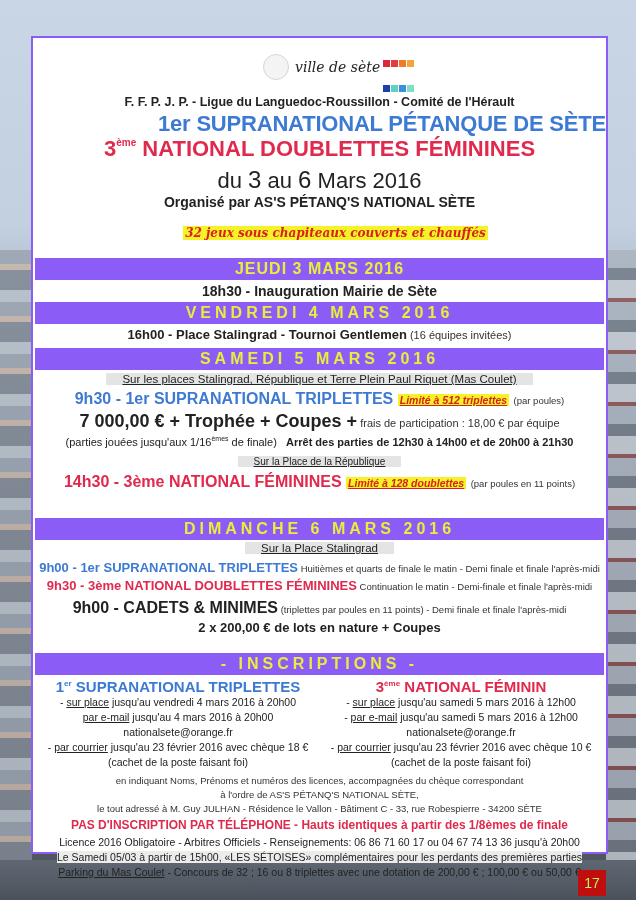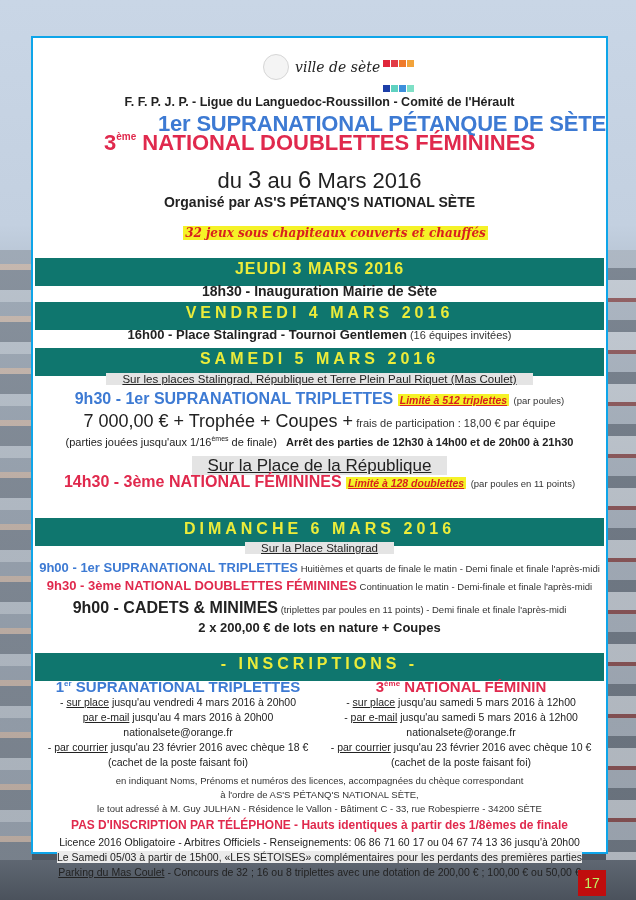--- a/index.html
+++ b/index.html
@@ -19,64 +19,64 @@
     position:absolute; right:0; top:250px; width:30px; height:650px;
     background: repeating-linear-gradient(180deg,#aab3be 0 18px,#6e7782 18px 30px,#c6ccd3 30px 48px,#8a4a4a 48px 52px);
     opacity:.8;
   }
   .bg-bottom {
     position:absolute; left:0; top:860px; width:636px; height:40px;
     background: linear-gradient(180deg,#5f6772,#4b525c);
   }
   .card {
     position:absolute; left:31px; top:36px; width:577px; height:818px;
-    background:#fff; border:2px solid #0ea5e9;
+    background:#fff; border:2px solid #8b5cf6;
   }
   .logo {
     position:absolute; left:230px; top:12px; width:130px; height:34px;
     display:flex; align-items:center; gap:6px;
   }
   .seal {
     width:26px; height:26px; border-radius:50%;
     border:1px solid #d6d6d6; background:#f4f4f4;
   }
   .logo-text {
     font-family:"DejaVu Serif", serif; font-style:italic; font-size:14px; color:#222;
     position:relative;
   }
   .squares-top, .squares-bot { position:absolute; left:88px; display:flex; gap:1px; }
   .squares-top { top:1px; }
   .squares-bot { top:26px; }
   .sq { width:7px; height:7px; }
   .line { position:absolute; left:0; width:100%; text-align:center; white-space:nowrap; }
   .fed { top:57px; font-size:12.5px; font-weight:bold; color:#222; }
   .t1 { top:73px; font-size:22px; font-weight:bold; color:#3d7ad3; letter-spacing:-0.2px;text-align:right; }
-  .t2 { top:92px; font-size:22px; font-weight:bold; color:#e0294d; }
+  .t2 { top:98px; font-size:22px; font-weight:bold; color:#e0294d; }
   .t2 sup { font-size:10px; vertical-align:10px; }
   .t3 { top:128px; font-size:22px; font-weight:normal; color:#222; }
   .t4 { top:156px; font-size:14px; font-weight:bold; color:#222; }
   .t5 { top:185px;margin-left:16px; }
   .hl-yellow { background:#f5f227; }
   .italic-red { font-family:"DejaVu Serif", serif; font-style:italic; font-weight:bold; font-size:12px; color:#d8201e; padding:0 2px; }
   .bar {
-    position:absolute; left:2px; width:569px; height:28px;
-    background:#0f766e; color:#ecec3a; font-weight:bold; font-size:16px;
+    position:absolute; left:2px; width:569px; height:22px;
+    background:#8b5cf6; color:#ecec3a; font-weight:bold; font-size:16px;
     text-align:center; line-height:22px; white-space:nowrap;
   }
   .spaced { letter-spacing:4px; }
   .spaced-s { letter-spacing:1px; }
   .ev { font-size:14px; font-weight:bold; color:#222; }
   .small { font-size:11px; font-weight:normal; color:#333; }
   .tiny { font-size:9.5px; font-weight:normal; color:#333; }
   .u { text-decoration:underline; }
   .grey-bg { background:#e4e4e4; padding:0 16px; }
   .blue { color:#3d7ad3; }
   .red { color:#e0294d; }
   .limit { font-size:10.5px; font-weight:bold; font-style:italic; color:#d8201e; text-decoration:underline; background:#f5f227; padding:0 2px; }
-  .big { font-size:18px; font-weight:normal; color:#222; }
+  .big { font-size:18px; font-weight:bold; color:#222; }
   .med { font-size:16px; font-weight:bold; }
   .col { position:absolute; width:290px; text-align:center; white-space:nowrap; }
   .col .h { font-size:15px; font-weight:bold; }
   .col .h sup { font-size:8px; vertical-align:6px; }
   .col .r { font-size:10.5px; color:#222; line-height:15px; }
   .pagenum {
     position:absolute; left:578px; top:870px; width:28px; height:26px;
     background:#c00d0d; color:#bef264; font-size:14px; text-align:center; line-height:26px;
   }
   .foot { font-size:11px; color:#222; }
@@ -120,21 +120,21 @@
   <div class="line ev" style="top:245px">18h30 - Inauguration Mairie de Sète</div>
 
   <div class="bar spaced" style="top:264px">VENDREDI 4 MARS 2016</div>
   <div class="line ev" style="top:289px; font-size:13px"><span>16h00 - Place Stalingrad - Tournoi Gentlemen</span><span class="small"> (16 équipes invitées)</span></div>
 
   <div class="bar spaced" style="top:310px">SAMEDI 5 MARS 2016</div>
   <div class="line" style="top:335px; font-size:11.5px; color:#222"><span class="u grey-bg">Sur les places Stalingrad, République et Terre Plein Paul Riquet (Mas Coulet)</span></div>
   <div class="line" style="top:352px"><span class="med blue">9h30 - 1er SUPRANATIONAL TRIPLETTES</span> <span class="limit">Limité à 512 triplettes</span> <span class="tiny">(par poules)</span></div>
   <div class="line" style="top:373px"><span class="big">7 000,00 € + Trophée + Coupes +</span><span class="small"> frais de participation : 18,00 € par équipe</span></div>
   <div class="line" style="top:397px; font-size:11px; color:#222"><span>(parties jouées jusqu'aux 1/16</span><sup style="font-size:7px">èmes</sup><span> de finale)</span>&nbsp;&nbsp;&nbsp;<b>Arrêt des parties de 12h30 à 14h00 et de 20h00 à 21h30</b></div>
-  <div class="line" style="top:418px; font-size:17px; color:#222"><span class="u grey-bg">Sur la Place de la République</span></div>
+  <div class="line" style="top:418px; font-size:10px; color:#222"><span class="u grey-bg">Sur la Place de la République</span></div>
   <div class="line" style="top:435px"><span class="med red">14h30 - 3ème NATIONAL FÉMININES</span> <span class="limit">Limité à 128 doublettes</span> <span class="tiny">(par poules en 11 points)</span></div>
 
   <div class="bar spaced" style="top:480px">DIMANCHE 6 MARS 2016</div>
   <div class="line" style="top:504px; font-size:11.5px; color:#222"><span class="u grey-bg">Sur la Place Stalingrad</span></div>
   <div class="line" style="top:520px"><span style="font-size:13px; font-weight:bold" class="blue">9h00 - 1er SUPRANATIONAL TRIPLETTES</span><span class="tiny"> Huitièmes et quarts de finale le matin - Demi finale et finale l'après-midi</span></div>
   <div class="line" style="top:538px"><span style="font-size:13px; font-weight:bold" class="red">9h30 - 3ème NATIONAL DOUBLETTES FÉMININES</span><span class="tiny"> Continuation le matin - Demi-finale et finale l'après-midi</span></div>
   <div class="line" style="top:561px"><span style="font-size:16px; font-weight:bold; color:#222">9h00 - CADETS &amp; MINIMES</span><span class="tiny"> (triplettes par poules en 11 points) - Demi finale et finale l'après-midi</span></div>
   <div class="line" style="top:582px; font-size:13px; font-weight:bold; color:#222">2 x 200,00 €  de lots en nature + Coupes</div>
 
   <div class="bar spaced" style="top:615px">- INSCRIPTIONS -</div>

